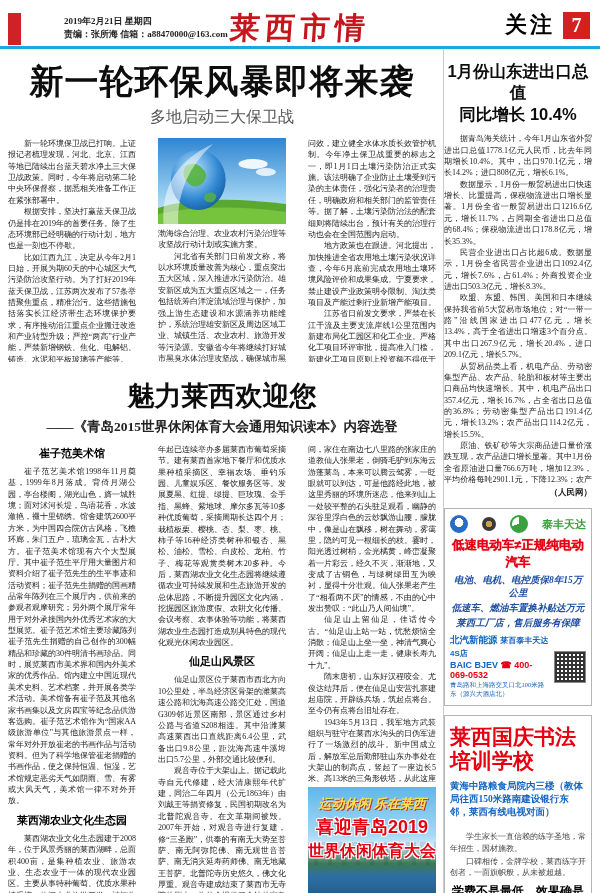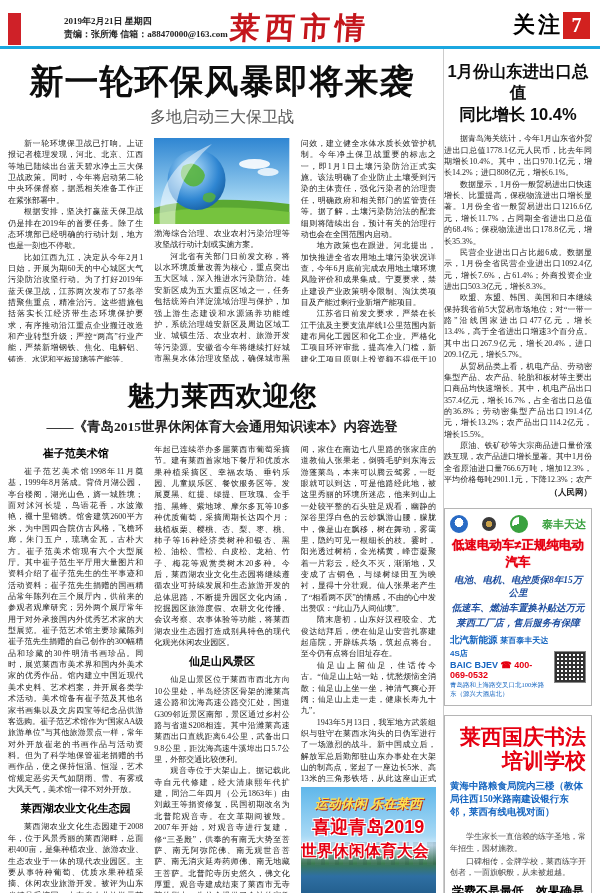--- a/index.html
+++ b/index.html
@@ -5,34 +5,34 @@
   html,body{margin:0;padding:0;background:#e9e9e9;}
   .page{position:relative;width:600px;height:893px;margin:0 auto;background:#fff;
         font-family:"Liberation Serif",serif;color:#1a1a1a;overflow:hidden;}
   
   .hdr{position:relative;height:46px;}
   .hdr-redbar{position:absolute;left:8px;top:13px;width:13px;height:32px;background:#cf2128;}
   .hdr-date{position:absolute;left:64px;top:15px;font-size:9px;font-weight:bold;line-height:1.45;color:#222;}
   .masthead{position:absolute;left:0;right:0;top:8px;text-align:center;
             font-size:30px;font-weight:bold;color:#c4161c;letter-spacing:5px;
             font-family:"Liberation Serif",serif;transform:skewX(-4deg);}
-  .hdr-right{position:absolute;right:10px;top:10px;display:flex;align-items:center;}
+  .hdr-right{position:absolute;right:10px;top:10px;display:flex;align-items:center;gap:8px;}
   .hdr-section{font-size:22px;font-weight:900;font-family:"Liberation Sans",sans-serif;color:#000;letter-spacing:3px;}
   .pagenum{display:flex;align-items:center;justify-content:center;width:27px;height:27px;
            background:#d2211f;color:#fff;font-size:20px;font-weight:bold;font-family:"Liberation Serif",serif;}
   .blue-rule{height:3px;background:#1ba7e0;}
   
   .content{display:flex;height:844px;padding:0 8px;box-sizing:border-box;}
   .left-zone{width:428px;overflow:hidden;display:flex;flex-direction:column;}
   .right-zone{flex:1;margin-left:7px;padding-left:0;border-left:1px solid #ccc;overflow:hidden;}
   
   .ma-title{margin:10px 0 2px;text-align:center;font-family:"Liberation Sans",sans-serif;
             font-size:34px;font-weight:900;letter-spacing:1px;color:#0d0d0d;}
   .ma-sub{margin:2px 0 10px;text-align:center;font-size:16px;color:#555;font-weight:normal;}
-  .cols3{display:flex;gap:11px;}
+  .cols3{display:flex;gap:22px;}
   .ma-cols{height:224px;overflow:hidden;}
   .col{flex:1;min-width:0;overflow:hidden;}
   .para{margin:0;font-size:8px;line-height:1.42;text-align:justify;text-indent:2em;color:#222;}
   .no-indent{text-indent:0;}
   .attribution{margin:2px 0 0;text-align:right;font-size:8.5px;font-weight:bold;}
   .photo{width:100%;height:86px;margin-bottom:4px;display:block;}
   
   .ft-title{margin:16px 0 2px;text-align:center;font-family:"Liberation Sans",sans-serif;
             font-size:27px;font-weight:900;color:#0d0d0d;}
   .ft-sub{margin:2px 0 8px;text-align:center;font-size:13.5px;font-weight:bold;color:#222;}
@@ -77,21 +77,21 @@
   .dealer{margin:0;font-family:"Liberation Sans",sans-serif;font-weight:900;font-size:9.5px;color:#1565c0;}
   .dealer .sub{font-size:8px;}
   .phone-line{margin:1px 0;font-family:"Liberation Sans",sans-serif;font-weight:900;font-size:9px;color:#1565c0;}
   .phone-line .tel{color:#e60012;}
   .addr{margin:1px 0 0;font-size:6.5px;color:#1565c0;}
   .qr{width:30px;height:30px;margin-left:4px;flex:none;background-color:#fff;
       background-image:repeating-linear-gradient(0deg,#333 0 2px,transparent 2px 4px),
                        repeating-linear-gradient(90deg,#333 0 2px,#fff 2px 4px);
       border:1px solid #888;}
   
-  .school-title{margin:4px 0 0;text-align:right;font-family:"Liberation Sans",sans-serif;
+  .school-title{margin:4px 0 0;text-align:left;font-family:"Liberation Sans",sans-serif;
                 font-weight:900;font-size:21px;line-height:1.15;color:#e60012;}
   .school-addr{margin:6px 0 12px;font-size:9.5px;font-weight:bold;color:#1565c0;line-height:1.4;}
   .school-p{margin:2px 0;font-size:8px;line-height:1.4;text-indent:2em;color:#444;text-align:justify;}
   .school-slogan{margin:5px 0 4px;text-align:center;font-weight:900;font-size:12px;color:#000;}
 </style>
 </head>
 <body>
 
 <div class="page">
 
@@ -182,22 +182,22 @@
             <div>
                 <p class="para">仙足山景区位于莱西市西北方向10公里处，半岛经济区骨架的潍莱高速公路和沈海高速公路交汇处，国道G309邻近景区南部，景区通过乡村公路与省道S208相连。其中沿潍莱高速莱西出口直线距离6.4公里，武备出口9.8公里，距沈海高速牛溪埠出口5.7公里，外部交通比较便利。</p>
                 <p class="para">观音寺位于大架山上。据记载此寺自元代修建，经大清康熙年代扩建，同治二年四月（公元1863年）由刘戴王等捐资修复，民国初期改名为北普陀观音寺。在文革期间被毁。2007年开始，对观音寺进行复建，修“三圣殿”，供奉的有南无大势至菩萨、南无阿弥陀佛、南无观世音菩萨、南无消灾延寿药师佛、南无地藏王菩萨。北普陀寺历史悠久，佛文化厚重。观音寺建成结束了莱西市无寺院的历史，为信众提供了合法的宗教活动场所。</p>
                 <p class="para">据传，道教的代表八仙之一——张果老倒骑毛驴路过此地并在此小憩，留有脚印毛驴蹄印各一行，还有休息时留下的屁股印、烟袋印。留下的山取名为“仙足山”。据当地村民相传，北宋年</p>
               </div>
           </div>
           <div class="col col-flex">
             <div class="grow">
               <p class="para no-indent">间，家住在南边七八里路的张家庄的道教仙人张果老，倒骑毛驴到东海云游蓬莱岛，本来可以腾云驾雾，一眨眼就可以到达，可是他路经此地，被这里秀丽的环境所迷恋，他来到山上一处较平整的石头驻足观看，幽静的深谷里浮白色的云纱飘游山腰，朦胧中，像是山在飘移，树在舞动，雾霭里，隐约可见一根细长的枝。霎时，阳光透过树梢，金光橘黄，峰峦凝聚着一片彩云，经久不灭，渐渐地，又变成了古铜色，与绿树绿田互为映衬，显得十分壮观。仙人张果老产生了“相看两不厌”的情感，不由的心中发出赞叹：“此山乃人间仙境”。</p>
               <div>
+                  <p class="para">仙足山上留仙足，佳话传今古。“仙足山上站一站，忧愁烦恼全消散；仙足山上坐一坐，神清气爽心开阔；仙足山上走一走，健康长寿九十九”。</p>
                   <p class="para">隋末唐初，山东好汉程咬金、尤俊达结拜后，便在仙足山安营扎寨建起庙院，开辟练兵场，筑起点将台。至今仍有点将台旧址存在。</p>
-                  <p class="para">仙足山上留仙足，佳话传今古。“仙足山上站一站，忧愁烦恼全消散；仙足山上坐一坐，神清气爽心开阔；仙足山上走一走，健康长寿九十九”。</p>
                   <p class="para">1943年5月13日，我军地方武装组织与驻守在莱西水沟头的日伪军进行了一场激烈的战斗。新中国成立后，解放军总后勤部驻山东办事处在大架山的制高点，竖起了一座边长5米、高13米的三角形铁塔，从此这座山正式命名为“大架山”。</p>
                 </div>
             </div>
             <div class="promo">
               <p class="promo-line1">运动休闲 乐在莱西</p>
               <p class="promo-line2">喜迎青岛2019</p>
               <p class="promo-line3">世界休闲体育大会</p>
             </div>
           </div>
         </div>

